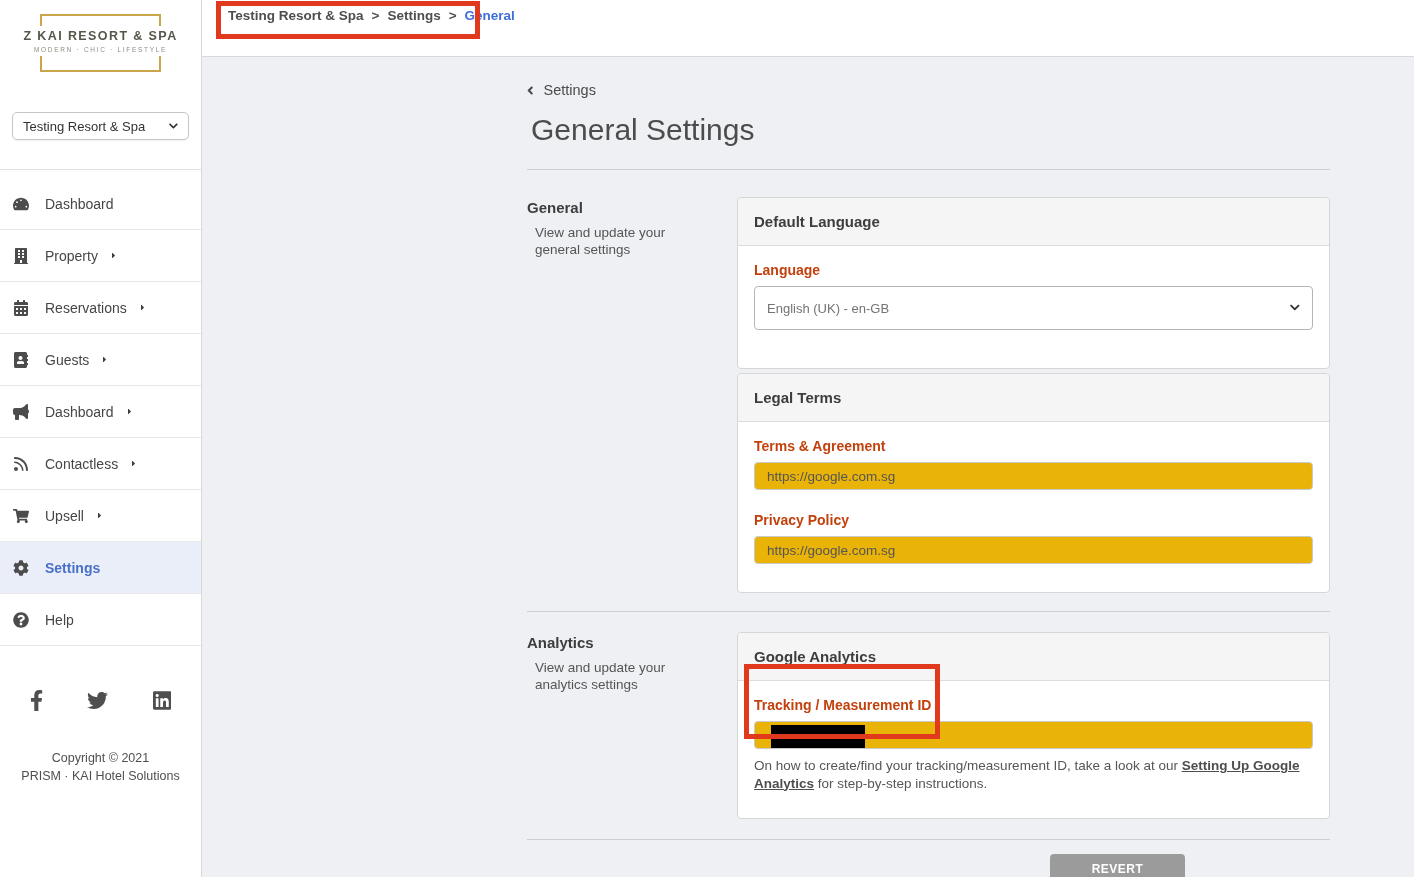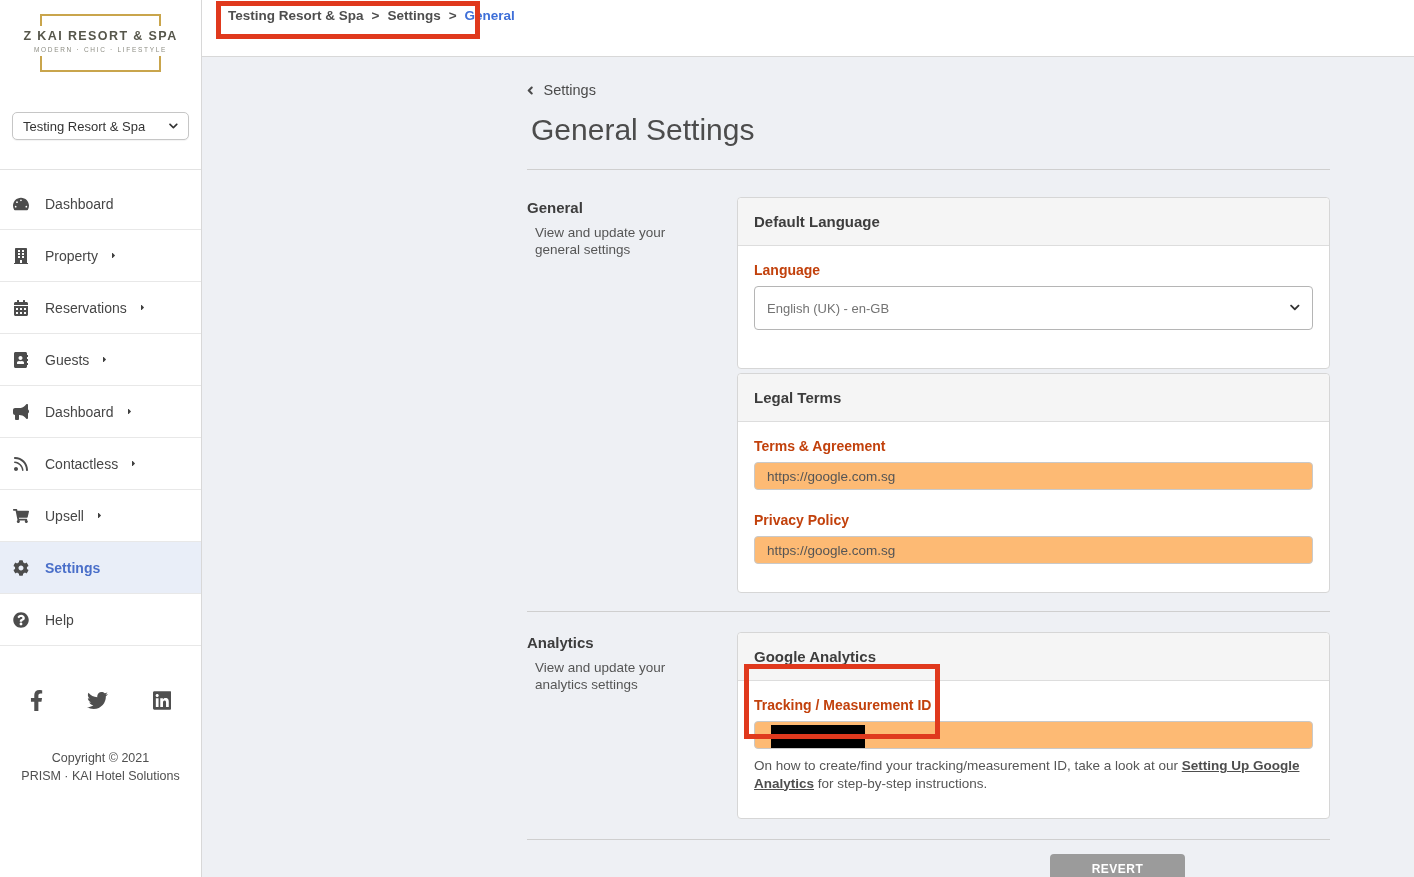--- a/index.html
+++ b/index.html
@@ -69,21 +69,21 @@
   .card-body.pb-sm { padding-bottom: 26px; }
   .field-label { font-size: 14px; line-height: 16px; font-weight: 700; color: #c2410c; margin-bottom: 8px; }
   .field-group + .field-group { margin-top: 22px; }
 
   .select-box { height: 44px; border: 1px solid #b5b5b5; border-radius: 4px; background: #fff;
     display: flex; align-items: center; justify-content: space-between; padding: 0 12px;
     font-size: 13px; color: #737373; cursor: pointer; }
   .select-box svg { height: 11px; fill: #333; }
 
   .text-input { width: 100%; height: 28px; border: 1px solid #c9c9c9; border-radius: 4px;
-    padding: 0 12px; font-size: 13.5px; color: #555; background: #fdba74; font-family: inherit; }
+    padding: 0 12px; font-size: 13.5px; color: #555; background: #eab308; font-family: inherit; }
   .input-wrap { position: relative; }
   .redaction { position: absolute; left: 17px; top: 4px; width: 94px; height: 23px; background: #000; }
 
   .helper { margin: 8px 0 0; font-size: 13.5px; color: #565656; line-height: 17.5px; }
   .helper a { color: #4e4e4e; font-weight: 700; text-decoration: underline; cursor: pointer; }
 
   .actions { display: flex; justify-content: flex-end; gap: 10px; margin-top: 14px; }
   .btn { height: 29px; width: 135px; border: none; border-radius: 4px; color: #fff;
     font-size: 12px; font-weight: 700; letter-spacing: .5px; cursor: pointer; font-family: inherit; }
   .btn-revert { background: #9b9b9b; }

